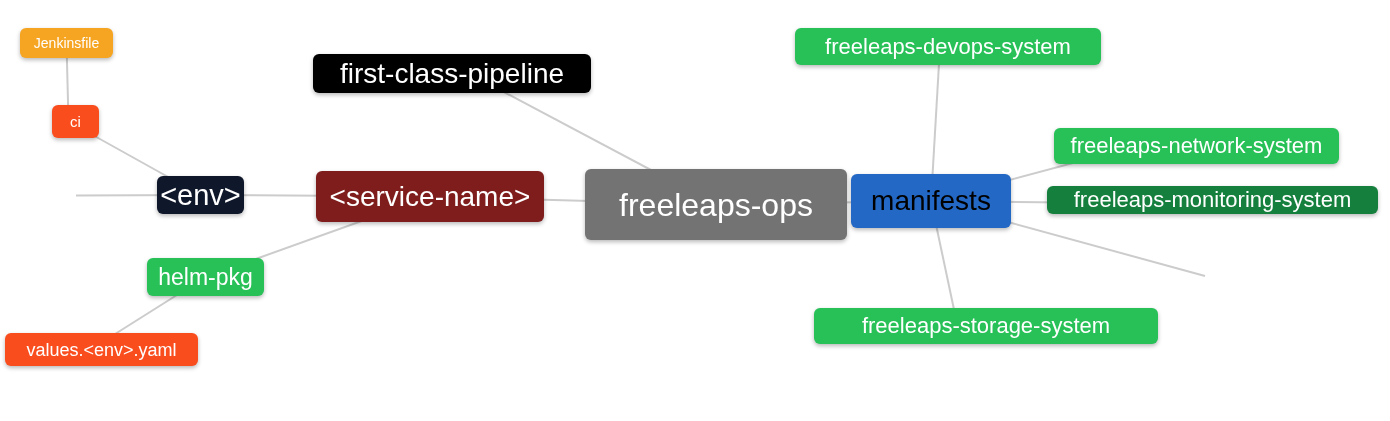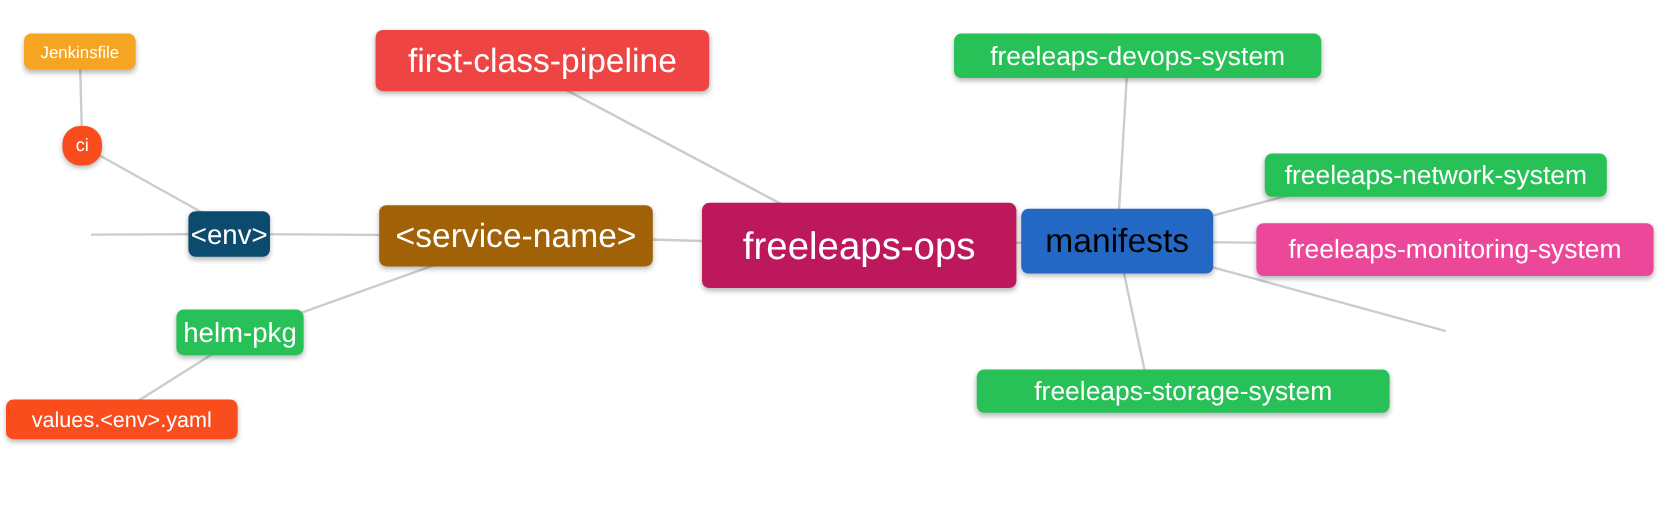--- a/index.html
+++ b/index.html
@@ -61,27 +61,27 @@
       <line x1="430" y1="196.5" x2="716" y2="204.5" stroke="#cccccc" stroke-width="2"></line>
       <line x1="452" y1="64.5" x2="716" y2="204.5" stroke="#cccccc" stroke-width="2"></line>
       <line x1="716" y1="204.5" x2="931" y2="201" stroke="#cccccc" stroke-width="2"></line>
       <line x1="931" y1="201" x2="940" y2="46.5" stroke="#cccccc" stroke-width="2"></line>
       <line x1="931" y1="201" x2="1196.5" y2="130" stroke="#cccccc" stroke-width="2"></line>
       <line x1="931" y1="201" x2="1212.5" y2="204" stroke="#cccccc" stroke-width="2"></line>
       <line x1="931" y1="201" x2="1205" y2="276" stroke="#cccccc" stroke-width="2"></line>
       <line x1="931" y1="201" x2="957.5" y2="326" stroke="#cccccc" stroke-width="2"></line>
     </svg>
   <div class="node-layer">
-      <div class="node" style="left: 585px; top: 169px; width: 262px; height: 71px; background: #be185d; color: rgb(255, 255, 255); font-size: 32px;">freeleaps-ops</div>
-      <div class="node" style="left: 313px; top: 25px; width: 278px; height: 51px; background: #ef4444; color: rgb(255, 255, 255); font-size: 28px;">first-class-pipeline</div>
-      <div class="node" style="left: 316px; top: 171px; width: 228px; height: 51px; background: #a16207; color: rgb(255, 255, 255); font-size: 28px;">&lt;service-name&gt;</div>
+      <div class="node" style="left: 585px; top: 169px; width: 262px; height: 71px; background: #737373; color: rgb(255, 255, 255); font-size: 32px;">freeleaps-ops</div>
+      <div class="node" style="left: 313px; top: 54px; width: 278px; height: 39px; background: #000000; color: rgb(255, 255, 255); font-size: 28px;">first-class-pipeline</div>
+      <div class="node" style="left: 316px; top: 171px; width: 228px; height: 51px; background: #7f1d1d; color: rgb(255, 255, 255); font-size: 28px;">&lt;service-name&gt;</div>
       <div class="node" style="left: 851px; top: 174px; width: 160px; height: 54px; background: rgb(35, 104, 196); color: #000000; font-size: 28px;">manifests</div>
-      <div class="node" style="left: 157px; top: 176px; width: 68px; height: 38px; background: #0c4a6e; color: rgb(255, 255, 255); font-size: 23px;">&lt;env&gt;</div>
-      <div class="node" style="left: 147px; top: 258px; width: 106px; height: 38px; background: rgb(39, 193, 88); color: rgb(255, 255, 255); font-size: 23px;">helm-pkg</div>
+      <div class="node" style="left: 157px; top: 176px; width: 87px; height: 38px; background: #0f172a; color: rgb(255, 255, 255); font-size: 29px;">&lt;env&gt;</div>
+      <div class="node" style="left: 147px; top: 258px; width: 117px; height: 38px; background: rgb(39, 193, 88); color: rgb(255, 255, 255); font-size: 23px;">helm-pkg</div>
       <div class="node" style="left: 20px; top: 28px; width: 93px; height: 30px; background: rgb(246, 165, 35); color: rgb(255, 255, 255); font-size: 14px;">Jenkinsfile</div>
-      <div class="node" style="left: 52px; top: 105px; width: 33px; height: 33px; background: rgb(250, 77, 29); color: rgb(255, 255, 255); font-size: 15px; border-radius: 15px;">ci</div>
+      <div class="node" style="left: 52px; top: 105px; width: 47px; height: 33px; background: rgb(250, 77, 29); color: rgb(255, 255, 255); font-size: 15px;">ci</div>
       <div class="node" style="left: 5px; top: 333px; width: 193px; height: 33px; background: rgb(250, 77, 29); color: rgb(255, 255, 255); font-size: 18px;">values.&lt;env&gt;.yaml</div>
       <div class="node" style="left: 795px; top: 28px; width: 306px; height: 37px; background: rgb(39, 193, 88); color: rgb(255, 255, 255); font-size: 22px;">freeleaps-devops-system</div>
       <div class="node" style="left: 1054px; top: 112px; width: 285px; height: 36px; background: rgb(39, 193, 88); color: rgb(255, 255, 255); font-size: 22px; margin-top: 16px;">freeleaps-network-system</div>
-      <div class="node" style="left: 1047px; top: 186px; width: 331px; height: 44px; background: #ec4899; color: rgb(255, 255, 255); font-size: 22px;">freeleaps-monitoring-system</div>
+      <div class="node" style="left: 1047px; top: 186px; width: 331px; height: 28px; background: #15803d; color: rgb(255, 255, 255); font-size: 22px;">freeleaps-monitoring-system</div>
       <div class="node" style="left: 814px; top: 308px; width: 344px; height: 36px; background: rgb(39, 193, 88); color: rgb(255, 255, 255); font-size: 22px;">freeleaps-storage-system</div>
     </div>
 </div>
 
 </body></html>

